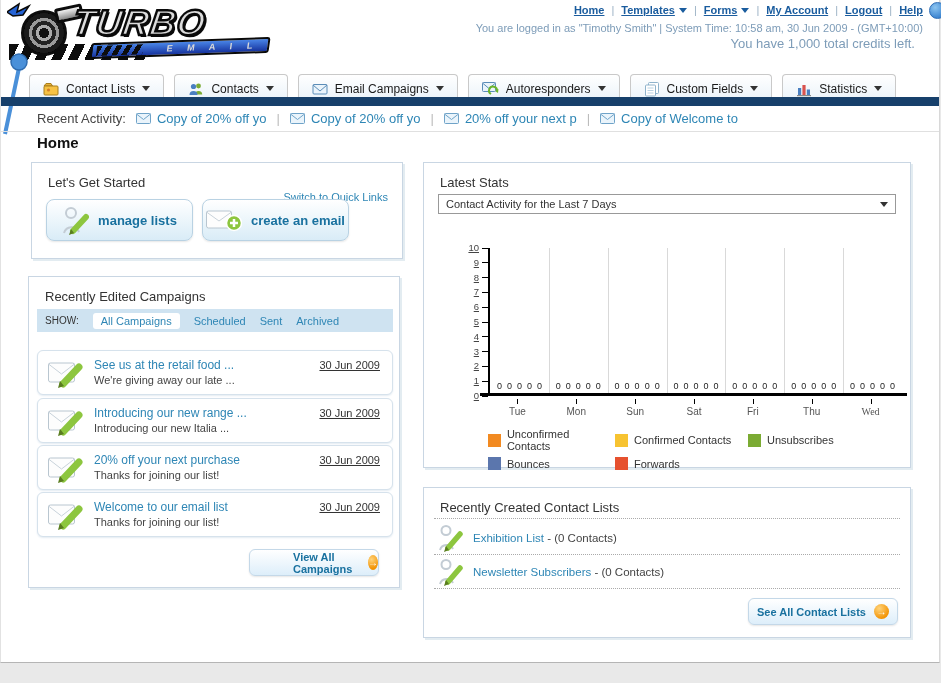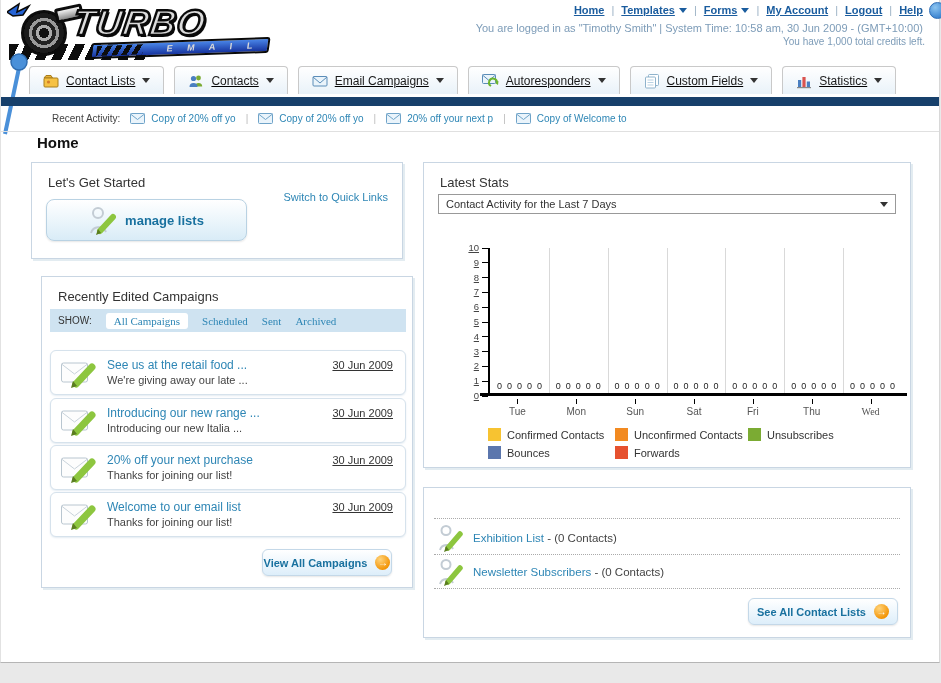--- a/index.html
+++ b/index.html
@@ -7,21 +7,21 @@
   #app { position:relative; width:941px; height:683px; background:#e9e9e9; overflow:hidden; }
   .main { position:absolute; left:0; top:0; width:940px; height:663px; background:#fff;
           border-left:1px solid #e2e2e2; border-right:1px solid #d8d8d8; border-bottom:1px solid #b5b5b5; }
 
   
   .hdr-links { position:absolute; top:4px; right:16px; display:flex; align-items:center; gap:7px; font-size:11px; }
   .hdr-links a { color:#1a5c9e; text-decoration:underline; font-weight:bold; cursor:pointer; display:flex; align-items:center; gap:4px;}
   .hdr-links .sep { color:#9ab0c4; text-decoration:none; font-weight:normal; }
   .caret { width:0; height:0; border-left:4px solid transparent; border-right:4px solid transparent; border-top:5px solid #1a5c9e; display:inline-block; }
   .login-line { position:absolute; top:22px; right:16px; font-size:11px; color:#7d9cb8; }
-  .credits-line { position:absolute; top:36px; right:14px; font-size:10px; color:#7d9cb8; }
+  .credits-line { position:absolute; top:36px; right:24px; font-size:13px; color:#7d9cb8; }
   .corner-dot { position:absolute; top:2px; left:928px; width:17px; height:17px; border-radius:50%;
                 background:radial-gradient(circle at 35% 30%, #8cc4f0, #3f87d2 70%); border:1px solid #2d6cb4; }
 
   
   .logo { position:absolute; left:6px; top:2px; width:280px; height:60px; }
   .turbo-circle { position:absolute; left:14px; top:8px; width:46px; height:46px; border-radius:50%;
      background:radial-gradient(circle, #111 0 5px, #aaa 5px 8px, #222 8px 12px, #999 12px 15px, #1a1a1a 15px 20px, #000 20px);
      border:3px solid #0c0c0c; }
   .turbo-pipe { position:absolute; left:48px; top:4px; width:28px; height:15px; border-radius:3px;
      background:linear-gradient(#f2f2f2,#8a8a8a); border:3px solid #0c0c0c; transform:rotate(-12deg); }
@@ -34,70 +34,70 @@
   .email-bar { position:absolute; left:84px; top:38px; width:178px; height:16px; border:2px solid #0a0a0a; border-radius:3px;
      background:linear-gradient(#4a86e8,#16339e); transform:skewX(-10deg) rotate(-2deg); }
   .email-bar .bar-stripes { position:absolute; left:4px; top:1px; width:46px; height:10px;
      background:repeating-linear-gradient(115deg, #0d0d0d 0 5px, transparent 5px 9px); }
   .email-text { position:absolute; right:9px; top:1px; font-size:9px; font-weight:bold; color:#d9d9d9; letter-spacing:6px; }
 
   
   .pin-svg { position:absolute; left:0; top:48px; pointer-events:none; }
 
   
-  .nav { position:absolute; left:28px; top:66px; display:flex; gap:10px;text-decoration:underline; }
+  .nav { position:absolute; left:28px; top:74px; display:flex; gap:10px; }
   .tab { height:28px; display:flex; align-items:center; gap:7px; padding:0 13px;
      background:linear-gradient(#ffffff,#e9f2f9); border:1px solid #c9c9c9; border-bottom:none;
      border-radius:4px 4px 0 0; font-size:12px; color:#1a1a1a; cursor:pointer; }
   .tab .caret { border-top-color:#333; border-left-width:4px; border-right-width:4px; }
   .navy-bar { position:absolute; left:0; top:97px; width:100%; height:9px; background:#17406b; }
 
   
-  .recent { position:absolute; left:36px; top:105px; height:26px; display:flex; align-items:center; gap:10px; font-size:10px; color:#444;margin-left:15px; }
+  .recent { position:absolute; left:36px; top:105px; height:26px; display:flex; align-items:center; gap:10px; font-size:13px; color:#444; }
   .recent .ra-item { display:flex; align-items:center; gap:6px; color:#2e86b5; cursor:pointer; }
   .recent .sep { color:#bbb; }
   .hdr-rule { position:absolute; left:0; top:131px; width:100%; border-top:1px solid #e0e0e0; }
 
   .page-title { position:absolute; left:36px; top:134px; font-size:15px; font-weight:bold; color:#111; }
 
   
   .panel { position:absolute; background:#fff; border:1px solid #c9d6e3; box-shadow:2px 2px 0 rgba(176,200,216,.35); }
   .panel-title { position:absolute; left:16px; top:12px; font-size:13px; color:#333; }
   #p-getstarted { left:30px; top:162px; width:372px; height:97px; }
-  #p-campaigns  { left:40px; top:276px; width:372px; height:312px; }
+  #p-campaigns  { left:27px; top:276px; width:372px; height:312px; }
   #p-stats      { left:422px; top:162px; width:488px; height:306px; }
   #p-lists      { left:422px; top:487px; width:488px; height:151px; }
 
   
   .switch-link { position:absolute; right:14px; top:28px; font-size:11px; color:#2e86b5; cursor:pointer; }
   .gs-buttons { position:absolute; left:14px; top:36px; display:flex; gap:9px; }
-  .big-btn { width:201px; height:42px; border:1px solid #b9d2e3; border-radius:8px;
+  .big-btn { width:147px; height:42px; border:1px solid #b9d2e3; border-radius:8px;
      background:linear-gradient(#ffffff,#d9ecf7); box-shadow:0 1px 2px rgba(0,0,0,.10);
      display:flex; align-items:center; justify-content:center; gap:9px;
      font-size:13px; font-weight:bold; color:#19719f; cursor:pointer; }
 
   
   .show-bar { position:absolute; left:8px; top:32px; width:356px; height:23px; background:#cfe3f1;
      display:flex; align-items:center; padding:0 8px; gap:14px; font-size:11px; }
   .show-label { color:#333; font-size:10px; }
-  .show-tab { color:#2e86b5; cursor:pointer;font-family:Liberation Serif, serif; }
+  .show-tab { color:#2e86b5; cursor:pointer; }
   .show-tab.active { background:#fff; border-radius:3px; padding:2px 8px; }
   .camp-item { position:absolute; left:8px; width:356px; height:45px; border:1px solid #d6e2ec; border-radius:6px;
      box-shadow:0 1px 2px #e3ebf2; background:#fff; cursor:pointer; }
   .camp-icon { position:absolute; left:10px; top:8px; }
   .camp-title { position:absolute; left:56px; top:7px; font-size:12px; color:#2e86b5; cursor:pointer; }
   .camp-sub { position:absolute; left:56px; top:23px; font-size:11px; color:#444; }
   .camp-date { position:absolute; right:12px; top:8px; font-size:11px; color:#333;text-decoration:underline; }
   .small-btn { position:absolute; height:27px; border:1px solid #c4d8e8; border-radius:6px;
      background:linear-gradient(#ffffff,#ddeefa); box-shadow:0 1px 2px rgba(0,0,0,.10);
      display:flex; align-items:center; justify-content:center; gap:8px;
      font-size:11px; font-weight:bold; color:#19719f; cursor:pointer; }
   .arrow-circle { width:15px; height:15px; border-radius:50%; background:radial-gradient(circle at 35% 30%, #ffd37a, #f29100 75%);
      color:#fff; font-size:10px; font-weight:bold; display:flex; align-items:center; justify-content:center; line-height:1; }
-  #view-all-btn { right:20px; top:272px; width:130px; }
+  #view-all-btn { right:20px; top:272px; width:130px;padding-left:43px; }
   #see-all-btn { right:12px; bottom:12px; width:150px; }
 
   
   .stats-select { position:absolute; left:14px; top:31px; width:458px; height:20px; border:1px solid #999;
      background:#fff; display:flex; align-items:center; padding:0 7px; font-size:11px; color:#333; cursor:pointer; }
   .stats-select .sel-caret { margin-left:auto; width:0; height:0; border-left:4px solid transparent; border-right:4px solid transparent; border-top:5px solid #333; }
   .chart { position:absolute; left:36px; top:85px; width:452px; height:176px; }
   .plot { position:absolute; left:28px; top:0; width:412px; height:148px; border-left:2px solid #000; border-bottom:3px solid #000; }
   .plot::before { content:""; position:absolute; left:-10px; bottom:-3px; width:10px; height:3px; background:#000; }
   .plot::after { content:""; position:absolute; right:-7px; bottom:-3px; width:7px; height:3px; background:#000; }
@@ -278,20 +278,29 @@
       <div class="switch-link">Switch to Quick Links</div>
       <div class="gs-buttons">
         <div class="big-btn">
           <svg width="27" height="29">
             <circle cx="9" cy="7" r="5" fill="none" stroke="#c3ccd4" stroke-width="2"></circle>
             <path d="M2,27 a8,8 0 0 1 15,-1" fill="none" stroke="#c3ccd4" stroke-width="2"></path>
             <line x1="11" y1="25" x2="24" y2="11" stroke="#8dc63f" stroke-width="6" stroke-linecap="round"></line>
             <polygon points="7,29 12,27 9,23" fill="#5a7d20"></polygon>
           </svg>
           <span>manage lists</span>
+        </div>
+        <div class="big-btn">
+          <svg width="36" height="24">
+            <rect x="0.5" y="3" width="25" height="17" rx="2" fill="#fdfdfd" stroke="#b9c6d0"></rect>
+            <path d="M0.5,4 L13,13 L25.5,4" fill="none" stroke="#c8d2da"></path>
+            <circle cx="28" cy="15" r="7.5" fill="#8dc63f" stroke="#fff" stroke-width="1.5"></circle>
+            <path d="M28,11 v8 M24,15 h8" stroke="#fff" stroke-width="2.5"></path>
+          </svg>
+          <span>create an email</span>
         </div>
       </div>
     </div>
 
     <div class="panel" id="p-campaigns">
       <div class="panel-title">Recently Edited Campaigns</div>
       <div class="show-bar">
         <span class="show-label">SHOW:</span>
         <span class="show-tab active">All Campaigns</span>
         <span class="show-tab">Scheduled</span>
@@ -446,43 +455,44 @@
           <div class="day-label" style="left: 204.571px; width: 58.8571px;">Sat</div>
           <div class="btick" style="left: 292.857px;"></div>
           <div class="day-label" style="left: 263.429px; width: 58.8571px;">Fri</div>
           <div class="btick" style="left: 351.714px;"></div>
           <div class="day-label" style="left: 322.286px; width: 58.8571px;">Thu</div>
           <div class="btick" style="left: 410.571px;"></div>
           <div class="day-label" style="left: 381.143px; width: 58.8571px; font-family: Liberation Serif, serif;">Wed</div>
         </div>
       <div class="legend">
         <span class="legend-entry">
+            <span class="legend-swatch" style="background: rgb(242, 138, 33);"></span>
+            <span>Unconfirmed Contacts</span>
+          </span>
+        <span class="legend-entry">
             <span class="legend-swatch" style="background: rgb(247, 195, 49);"></span>
             <span>Confirmed Contacts</span>
-          </span>
-        <span class="legend-entry">
-            <span class="legend-swatch" style="background: rgb(242, 138, 33);"></span>
-            <span>Unconfirmed Contacts</span>
           </span>
         <span class="legend-entry">
             <span class="legend-swatch" style="background: rgb(123, 171, 51);"></span>
             <span>Unsubscribes</span>
           </span>
         <span class="legend-entry">
             <span class="legend-swatch" style="background: rgb(91, 118, 173);"></span>
             <span>Bounces</span>
           </span>
         <span class="legend-entry">
             <span class="legend-swatch" style="background: rgb(230, 81, 47);"></span>
             <span>Forwards</span>
           </span>
       </div>
     </div>
 
     <div class="panel" id="p-lists">
+      <div class="panel-title">Recently Created Contact Lists</div>
       <div class="dotted" style="top:30px"></div>
       <div class="cl-item" style="top:36px">
         <svg width="25" height="28">
           <circle cx="8" cy="6.5" r="4.5" fill="none" stroke="#c3ccd4" stroke-width="2"></circle>
           <path d="M2,26 a7,7 0 0 1 13,-1" fill="none" stroke="#c3ccd4" stroke-width="2"></path>
           <line x1="10" y1="24" x2="22" y2="10" stroke="#8dc63f" stroke-width="5.5" stroke-linecap="round"></line>
           <polygon points="6,28 11,26 8,22" fill="#5a7d20"></polygon>
         </svg>
         <span><span class="cl-name">Exhibition List</span><span class="cl-suffix"> - (0 Contacts)</span></span>
       </div>

